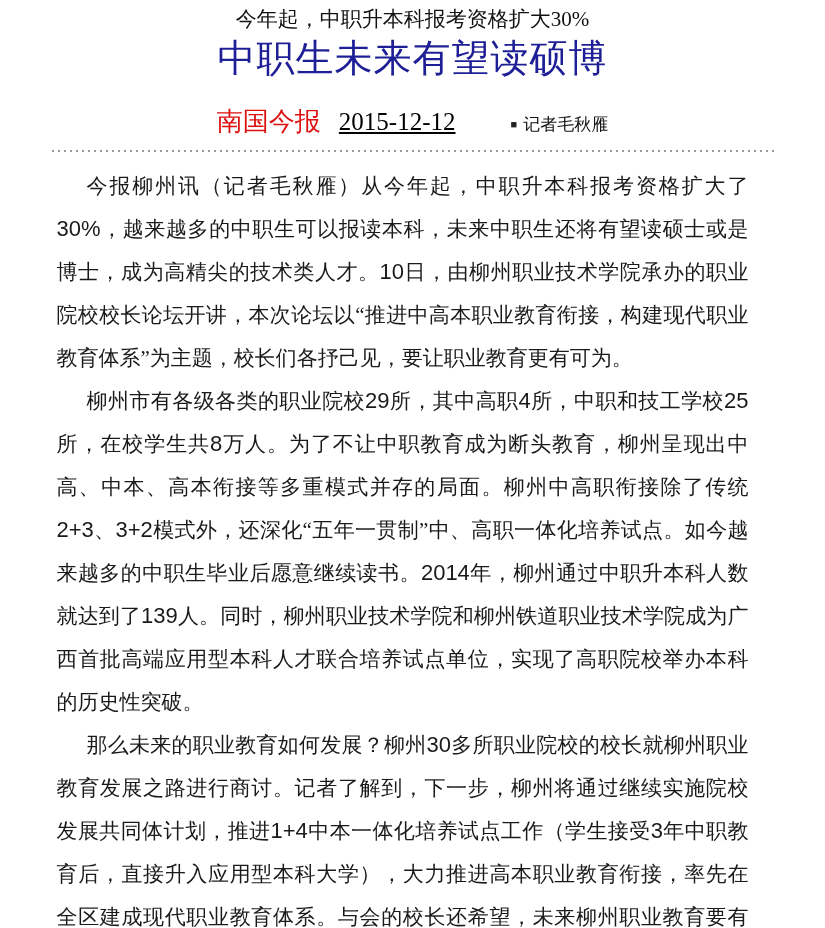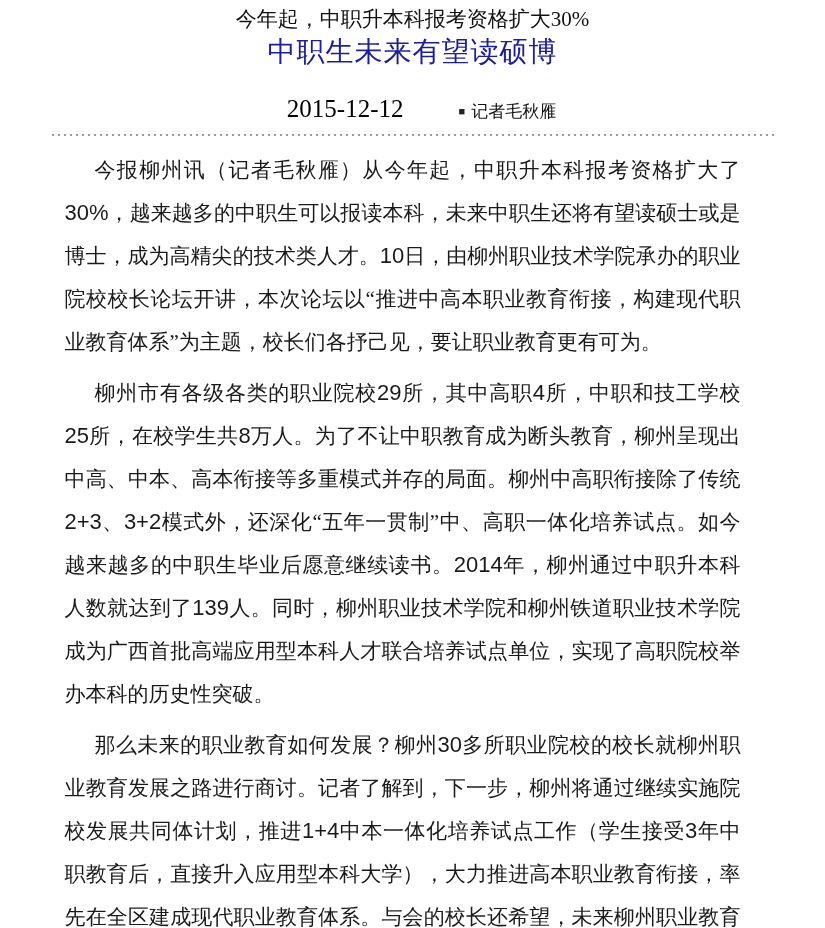--- a/index.html
+++ b/index.html
@@ -15,41 +15,42 @@
   .kicker {
     margin: 6px 0 0 0;
     text-align: center;
     font-size: 21px;
     line-height: 1.3;
     color: #111111;
   }
   .title {
     margin: 2px 0 0 0;
     text-align: center;
-    font-size: 28px;
+    font-size: 38px;
     line-height: 1.22;
     font-weight: 500;
     color: #1e1e96;
     letter-spacing: 1px;
   }
   .byline {
     margin-top: 21px;
     display: flex;
     justify-content: center;
     align-items: baseline;
   }
   .source {
     color: #dd1111;
     font-size: 26px;
     cursor: pointer;
   }
   .date {
     font-size: 25px;
     color: #000000;
     margin-left: 18px;
+    text-decoration: underline;
   }
   .reporter {
     margin-left: 55px;
     font-size: 17px;
     color: #111111;
     white-space: nowrap;
     margin-top: 10px;
   }
   .bullet {
     font-size: 11px;
@@ -65,39 +66,40 @@
     background: repeating-linear-gradient(90deg, #9a9a9a 0 2px, transparent 2px 6px);
   }
   .article-body {
     margin: 13px 25px 0 5px;
     font-size: 21px;
     line-height: 43px;
     color: #1a1a1a;
     text-align: justify;
   }
   .article-body p {
-    margin: 8px;
+    margin: 0;
     text-indent: 30px;
   }
   .num {
     font-family: "Liberation Sans", "DejaVu Sans", sans-serif;
     font-size: 22px;
     line-height: 1;
   }
 </style>
 </head>
 <body>
 
 <div class="page">
 
   <div class="kicker">今年起，中职升本科报考资格扩大30%</div>
 
   <h1 class="title">中职生未来有望读硕博</h1>
 
   <div class="byline">
+    <span class="source">南国今报</span>
     <span class="date">2015-12-12</span>
     <span class="reporter">
       <span class="bullet">■</span><span>记者毛秋雁</span>
     </span>
   </div>
 
   <div class="divider"></div>
 
   <div class="article-body">
     <p>今报柳州讯（记者毛秋雁）从今年起，中职升本科报考资格扩大了<span class="num">30%</span>，越来越多的中职生可以报读本科，未来中职生还将有望读硕士或是博士，成为高精尖的技术类人才。<span class="num">10</span>日，由柳州职业技术学院承办的职业院校校长论坛开讲，本次论坛以“推进中高本职业教育衔接，构建现代职业教育体系”为主题，校长们各抒己见，要让职业教育更有可为。</p>

